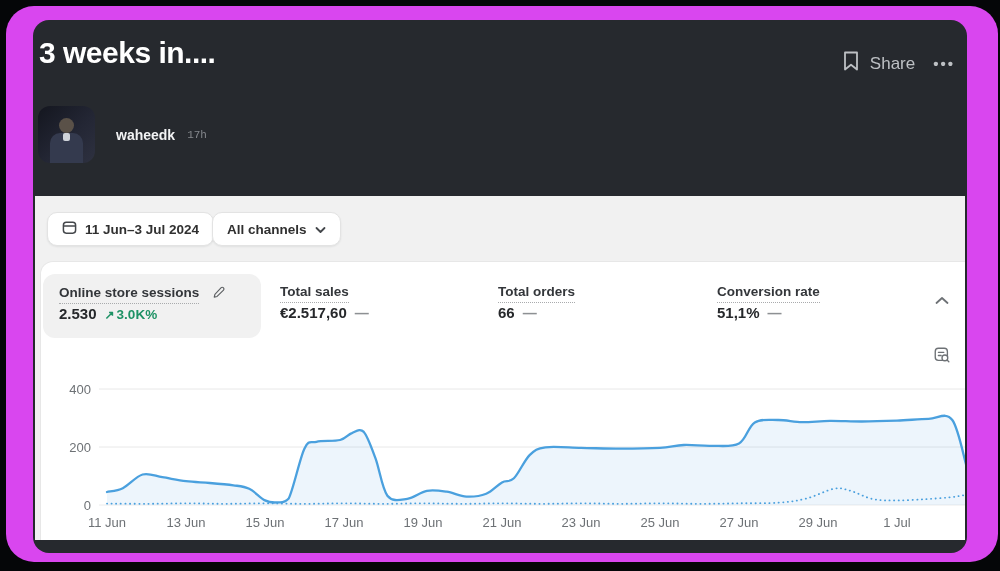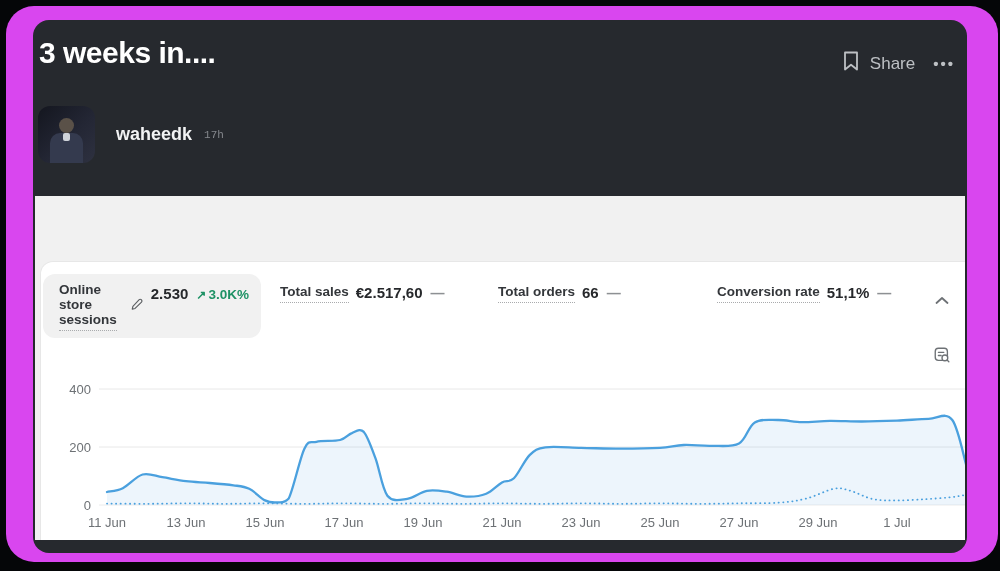--- a/index.html
+++ b/index.html
@@ -22,21 +22,21 @@
               letter-spacing:2px; cursor:pointer; }
   .author-row { position:absolute; left:5px; top:86px; display:flex; align-items:center; }
   .avatar { width:57px; height:57px; border-radius:12px; overflow:hidden; position:relative;
             background:linear-gradient(135deg,#14161f 0%,#232634 55%,#2e3140 100%); flex:0 0 auto; }
   .avatar .head { position:absolute; left:21px; top:12px; width:15px; height:15px;
                   border-radius:50%; background:#5a5148; }
   .avatar .body { position:absolute; left:12px; top:27px; width:33px; height:30px;
                   border-radius:10px 10px 0 0; background:#343a4e; }
   .avatar .collar { position:absolute; left:25px; top:27px; width:7px; height:8px;
                     background:#cfd3da; border-radius:2px; }
-  .author-name { margin-left:21px; color:#f2f3f4; font-size:18px; font-weight:700; cursor:pointer; }
+  .author-name { margin-left:21px; color:#f2f3f4; font-size:14px; font-weight:700; cursor:pointer; }
   .post-time { margin-left:12px; color:#85888d; font-size:11px;font-family:Liberation Mono, monospace; }
 
   
   .dashboard { position:absolute; left:2px; top:176px; width:930px; height:344px;
                background:#f1f1f1; overflow:hidden; }
   .panel { position:absolute; left:6px; top:66px; width:945px; height:300px;
            background:#ffffff; border-radius:12px; box-shadow:0 0 0 1px rgba(0,0,0,0.04); }
 
   .pill { position:absolute; top:16px; height:34px; display:flex; align-items:center; gap:8px;
           padding:0 14px; background:#ffffff; border:1px solid #e3e3e3; border-radius:10px;
@@ -44,21 +44,21 @@
           color:#303030; cursor:pointer; white-space:nowrap;
           font-family:"Liberation Sans", sans-serif; }
   .pill-date { left:12px; }
   .pill-channels { left:177px; }
   .pill-live { left:317px; }
   .pill-payout { right:-18px; padding-right:26px; }
   .live-dot { width:9px; height:9px; border-radius:50%; background:#35cc5a;
               box-shadow:0 0 5px 1px rgba(53,204,90,0.55); }
 
   
-  .metric { position:absolute; display:flex; gap:7px; }
+  .metric { position:absolute; display:flex; flex-direction:column; gap:1px; }
   .metric-selected { left:8px; top:78px; width:218px; height:64px; background:#f1f1f1;
                      border-radius:12px; padding:11px 16px; cursor:pointer; }
   .metric-label-row { display:flex; align-items:center; gap:12px; }
   .metric-label { font-size:13.5px; font-weight:600; color:#33363a; padding-bottom:3px;
                   border-bottom:1.5px dotted #a9abad; cursor:pointer; }
   .metric-value-row { display:flex; align-items:baseline; gap:8px; }
   .metric-value { font-size:15px; font-weight:700; color:#26282b; }
   .metric-flat { font-size:14px; font-weight:700; color:#8d9093; }
   .metric-up { font-size:13.5px; font-weight:700; color:#1e9265; }
   .trend-arrow { font-size:12px; margin-right:2px; }
@@ -101,21 +101,38 @@
           <div class="collar"></div>
           <div class="head"></div>
         </div>
         <span class="author-name">waheedk</span>
         <span class="post-time">17h</span>
       </div>
 
       <div class="dashboard">
         <div class="panel"></div>
 
-
+        <div class="pill pill-date">
+          <span>
+            <svg width="15" height="15" viewBox="0 0 16 16" fill="none">
+              <rect x="1.5" y="2.5" width="13" height="11.5" rx="3" stroke="#44474b" stroke-width="1.6"></rect>
+              <line x1="1.5" y1="6.4" x2="14.5" y2="6.4" stroke="#44474b" stroke-width="1.6"></line>
+            </svg>
+          </span>
+          <span>11 Jun–3 Jul 2024</span>
+        </div>
+
+        <div class="pill pill-channels">
+          <span>All channels</span>
+          <span>
+            <svg width="11" height="8" viewBox="0 0 11 8" fill="none">
+              <path d="M1.5 2l4 4 4-4" stroke="#44474b" stroke-width="1.8" stroke-linecap="round" stroke-linejoin="round"></path>
+            </svg>
+          </span>
+        </div>
 
 
 
         <div class="metric metric-selected">
           <div class="metric-label-row">
             <span class="metric-label">Online store sessions</span>
             <span>
               <svg width="15" height="15" viewBox="0 0 20 20" fill="none">
                 <path d="M13.6 3.6a1.9 1.9 0 012.7 0l.4.4a1.9 1.9 0 010 2.7l-8.6 8.6-3.8.9.9-3.8z" stroke="#5c5f62" stroke-width="1.5" stroke-linejoin="round"></path>
               </svg>

